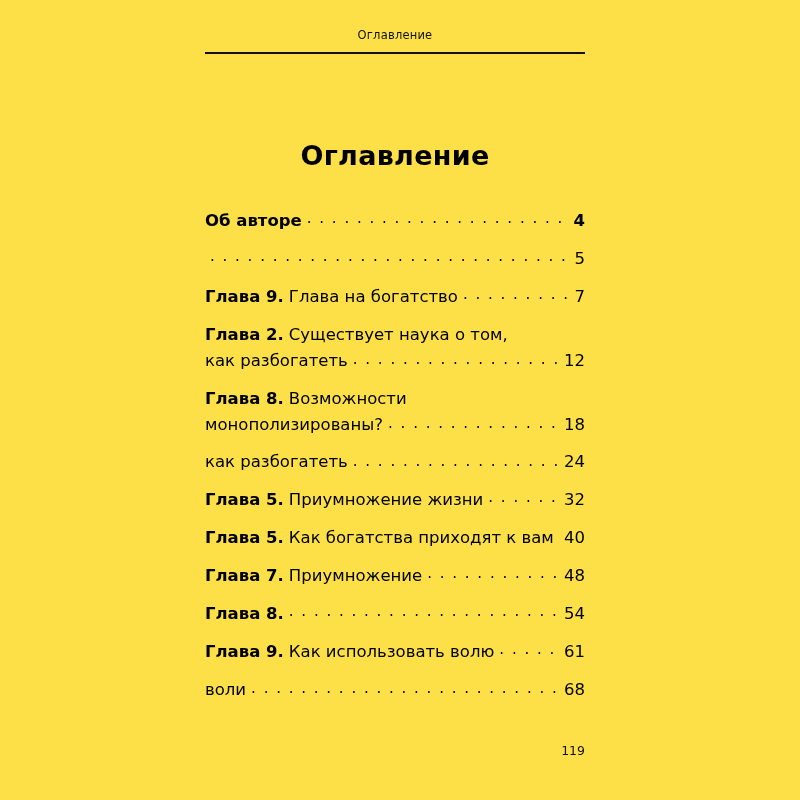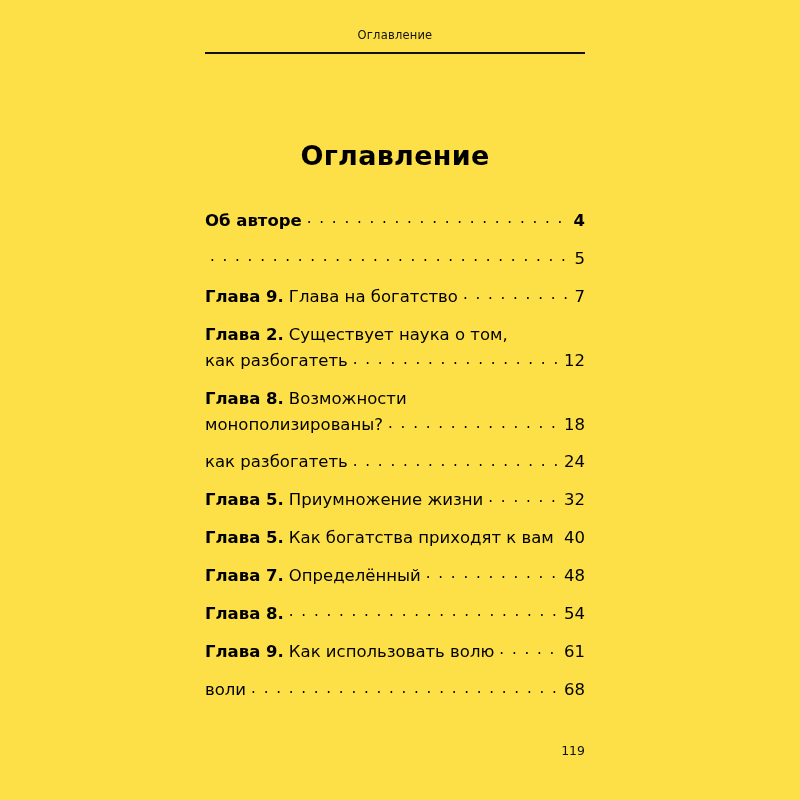--- a/index.html
+++ b/index.html
@@ -203,21 +203,21 @@
           <div class="entry-line">
             <span class="chap">Глава 5.</span>
             <span class="ttl">Как богатства приходят к вам</span>
             <span class="leader">. . . . . . . . . . . . . . . . . . . . . . . . . . . . . . . . . . . . . . . . . . . . . . . . . . . . . . . . . . . . . . . . . . . . . . . . . . . . . . . . . . . . . . . . . . . . . . . . . . . . . . . . . . . . . . . . . . . . . . . .</span>
             <span class="pg">40</span>
           </div>
         </div>
         <div class="toc-entry">
           <div class="entry-line">
             <span class="chap">Глава 7.</span>
-            <span class="ttl">Определённый</span>
+            <span class="ttl">Приумножение</span>
             <span class="leader">. . . . . . . . . . . . . . . . . . . . . . . . . . . . . . . . . . . . . . . . . . . . . . . . . . . . . . . . . . . . . . . . . . . . . . . . . . . . . . . . . . . . . . . . . . . . . . . . . . . . . . . . . . . . . . . . . . . . . . . .</span>
             <span class="pg">48</span>
           </div>
         </div>
         <div class="toc-entry">
           <div class="entry-line">
             <span class="chap">Глава 8.</span>
             <span class="leader">. . . . . . . . . . . . . . . . . . . . . . . . . . . . . . . . . . . . . . . . . . . . . . . . . . . . . . . . . . . . . . . . . . . . . . . . . . . . . . . . . . . . . . . . . . . . . . . . . . . . . . . . . . . . . . . . . . . . . . . .</span>
             <span class="pg">54</span>
           </div>

